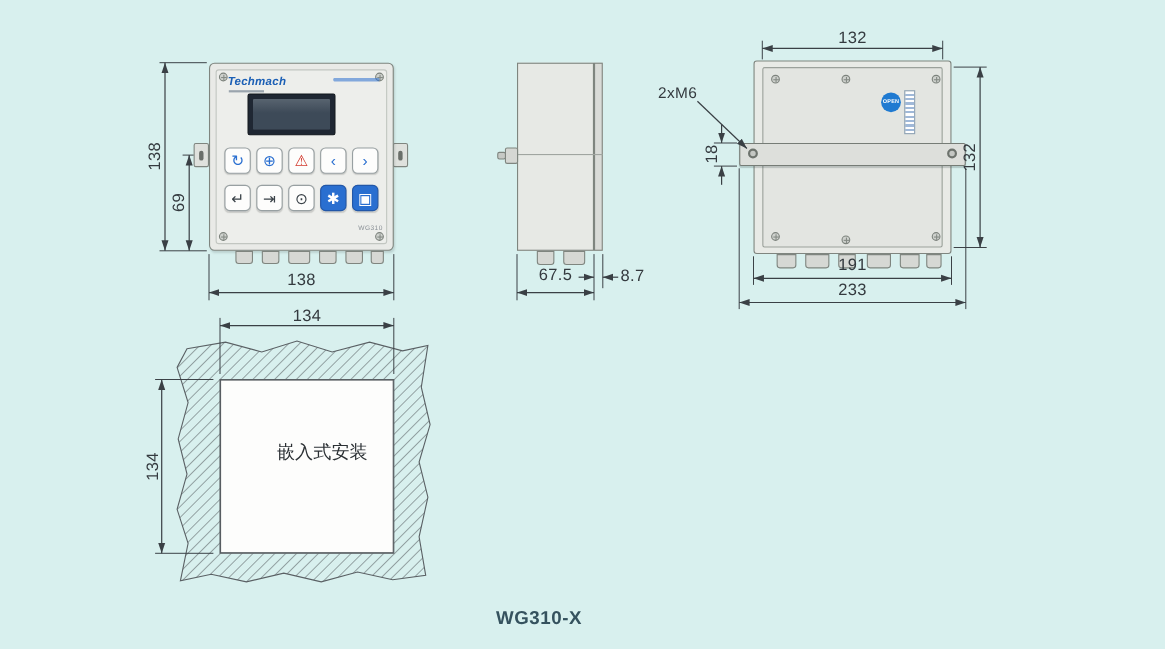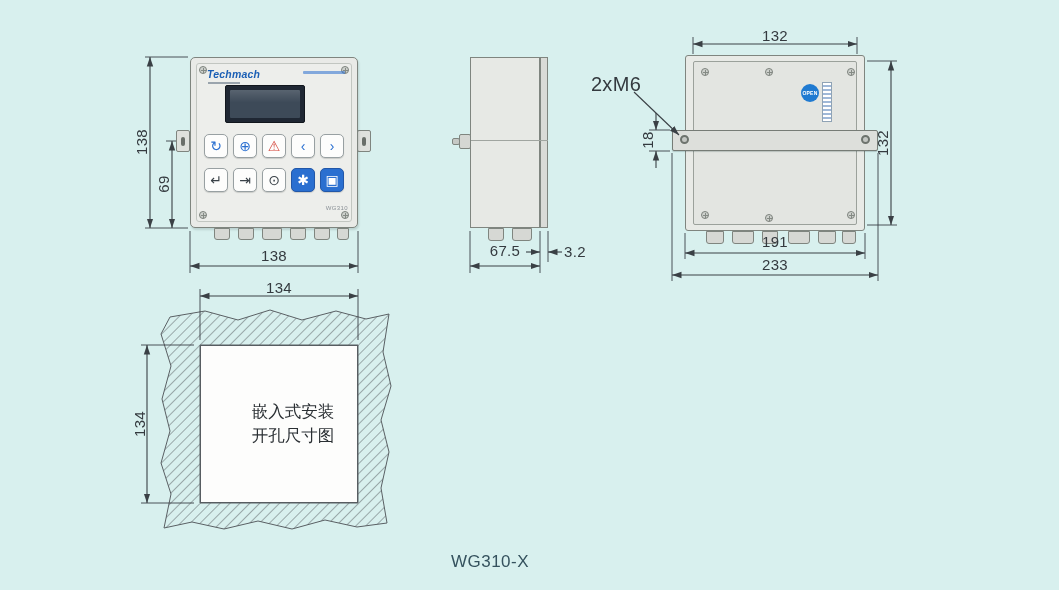--- a/index.html
+++ b/index.html
@@ -3,21 +3,21 @@
 <meta charset="utf-8">
 <style>
   *{margin:0;padding:0;box-sizing:border-box}
   html,body{width:100%;height:100%}
   body{background:#d8f0ee;font-family:"Liberation Sans",sans-serif}
   .canvas{position:relative;width:1059px;height:590px;background:#d8f0ee;overflow:hidden}
 
   
   .dimlabel{position:absolute;transform:translate(-50%,-50%);font-size:15px;color:#343a3f;white-space:nowrap;letter-spacing:.3px}
   .vert{transform:translate(-50%,-50%) rotate(-90deg)}
-  .title-label{position:absolute;transform:translate(-50%,-50%);font-size:17px;font-weight:400;color:#35525e;letter-spacing:.5px}
+  .title-label{position:absolute;transform:translate(-50%,-50%);font-size:17px;font-weight:700;color:#35525e;letter-spacing:.5px}
 
   
   .lines{position:absolute;left:0;top:0;pointer-events:none}
   .ext{stroke:#3a4045;stroke-width:.9}
   .dim{stroke:#3a4045;stroke-width:1.1;fill:none}
   .hatchline{stroke:#5a6064;stroke-width:1}
   .hatchpath{fill:url(#hatch);stroke:#5a6064;stroke-width:1;fill-rule:evenodd}
 
   
   .gland{position:absolute;background:#d6d8d4;border:1px solid #7f857f;border-radius:0 0 3px 3px}
@@ -228,32 +228,31 @@
       <line class="ext" x1="194" y1="503" x2="141" y2="503"></line>
       <line class="dim" x1="147" y1="345" x2="147" y2="503" marker-start="url(#mS)" marker-end="url(#mE)"></line>
     </g>
   </svg>
 
   <div class="dimlabel vert" style="left:141px;top:142px">138</div>
   <div class="dimlabel vert" style="left:163px;top:184px">69</div>
   <div class="dimlabel" style="left:274px;top:255px">138</div>
 
   <div class="dimlabel" style="left:505px;top:250px">67.5</div>
-  <div class="dimlabel" style="left:575px;top:251px">3.2</div>
+  <div class="dimlabel" style="left:575px;top:251px">8.7</div>
 
   <div class="dimlabel" style="left:775px;top:35px">132</div>
   <div class="dimlabel vert" style="left:882px;top:143px">132</div>
   <div class="dimlabel vert" style="left:647px;top:140px">18</div>
-  <div class="dimlabel" style="left:616px;top:84px;font-size:20px">2xM6</div>
+  <div class="dimlabel" style="left:616px;top:84px;font-size:14px">2xM6</div>
   <div class="dimlabel" style="left:775px;top:241px">191</div>
   <div class="dimlabel" style="left:775px;top:264px">233</div>
 
   <div class="dimlabel" style="left:279px;top:287px">134</div>
   <div class="dimlabel vert" style="left:139px;top:424px">134</div>
 
   <div class="cutout-note">
     <div>嵌入式安装</div>
-    <div>开孔尺寸图</div>
   </div>
 
   <div class="title-label" style="left:490px;top:562px">WG310-X</div>
 
 </div>
 
 </body></html>

